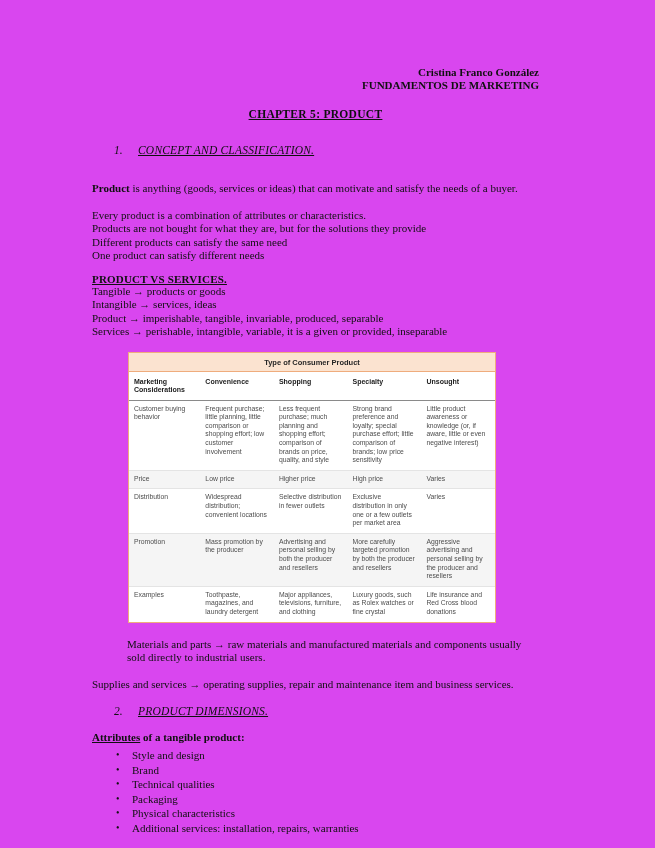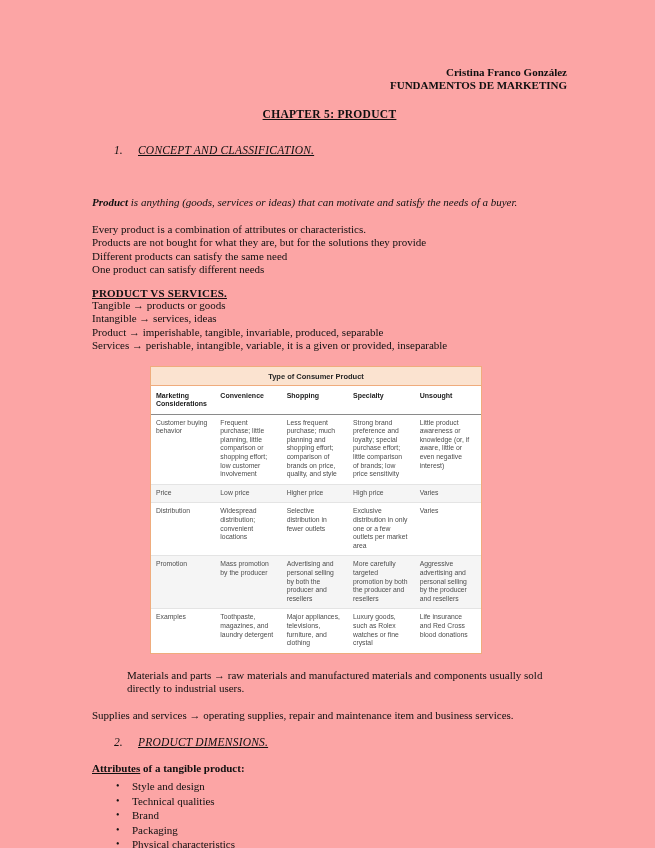--- a/index.html
+++ b/index.html
@@ -1,39 +1,39 @@
 <!DOCTYPE html>
 <html><head>
 <meta charset="utf-8">
 <style>
   * { margin:0; padding:0; box-sizing:border-box; }
   html,body { background:#ffffff; }
   .page {
-    width:655px; height:848px; background:#fca5a5; overflow:hidden;
+    width:655px; height:848px; background:#d946ef; overflow:hidden;
     font-family:"Liberation Serif", serif; color:#101010;
-    padding:66px 88px 0 92px; position:relative;
+    padding:66px 116px 0 92px; position:relative;
   }
   .doc-header { text-align:right; font-size:11px; font-weight:bold; line-height:13px; }
   .doc-title {
     text-align:center; font-size:11.5px; font-weight:bold;
     text-decoration:underline; margin-top:16px; letter-spacing:.3px;
   }
   .sec-heading { display:flex; font-size:11.5px; font-style:italic; padding-left:22px; margin-top:24px; }
   .sec-heading .num { width:18px; flex:0 0 18px; }
   .sec-heading .txt { text-decoration:underline; letter-spacing:.2px;margin-left:6px; }
-  .def { margin-top:40px; font-size:11px; line-height:13.5px;font-style:italic; }
+  .def { margin-top:26px; font-size:11px; line-height:13.5px; }
   .def b { font-weight:bold; }
   .point-block { margin-top:13px; font-size:11px; }
   .point-block div { line-height:13.5px; }
   .pvs-heading { margin-top:10px; font-size:11px; font-weight:bold; text-decoration:underline; letter-spacing:.2px; }
   .pvs-lines { font-size:11px; }
   .pvs-lines div { line-height:13.5px; }
 
   .table-wrap {
-    width:332px; margin:13px 0 0 58px;
+    width:368px; margin:13px 0 0 36px;
     border:1px solid #efac7d; background:#fff;
     font-family:"Liberation Sans", sans-serif;
   }
   .table-title {
     background:#fbe3d0; color:#262626; font-size:7.5px; font-weight:bold;
     text-align:center; padding:5px 0 4px 0; border-bottom:1px solid #efac7d;
   }
   .ctable { width:100%; border-collapse:collapse; table-layout:fixed; font-size:6.8px; color:#4d4d4d; }
   .ctable th, .ctable td { text-align:left; vertical-align:top; padding:4px 6px 5px 5px; line-height:8.6px; }
   .ctable thead th { font-weight:bold; color:#1b1b1b; font-size:7px; border-bottom:1px solid #8a8a8a; padding-top:6px; }
@@ -152,20 +152,20 @@
     <span class="num">2.</span>
     <span class="txt">PRODUCT DIMENSIONS.</span>
   </div>
 
   <div class="attr-heading">
     <span class="u">Attributes</span><span> of a tangible product:</span>
   </div>
 
   <ul class="attr-list">
     <li>Style and design</li>
+    <li>Brand</li>
     <li>Technical qualities</li>
-    <li>Brand</li>
     <li>Packaging</li>
     <li>Physical characteristics</li>
     <li>Additional services: installation, repairs, warranties</li>
   </ul>
 
 </div>
 
 </body></html>

